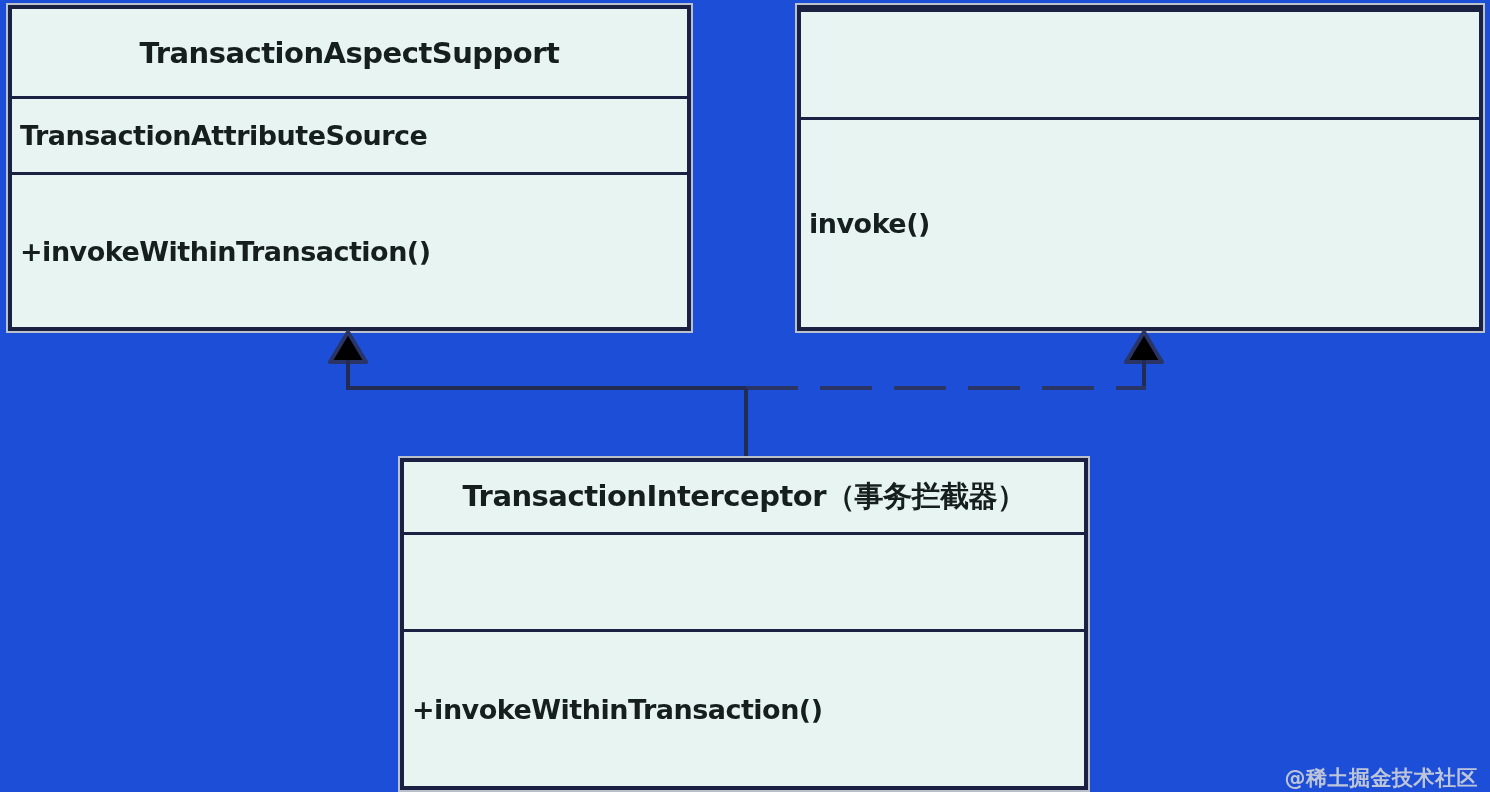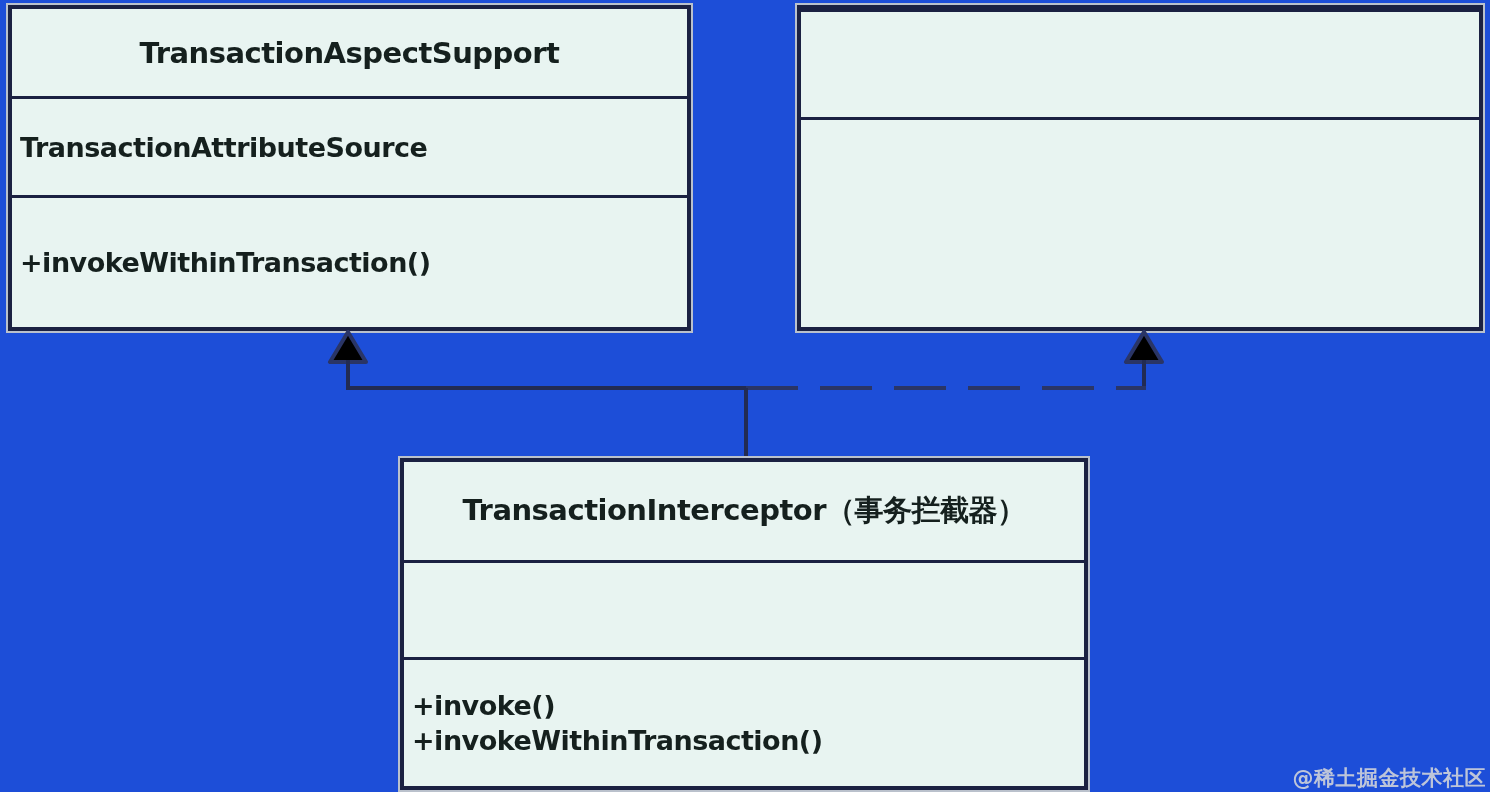--- a/index.html
+++ b/index.html
@@ -34,73 +34,75 @@
   }
   .sep { height:3px; background:#1b2142; flex:none; }
   .methods { flex:1; }
   .conn { position:absolute; background:#222b52; }
   .conn.dashed {
     background:repeating-linear-gradient(to right, #2a3566 0 52px, transparent 52px 74px);
   }
   .tri { position:absolute; width:44px; height:34px; }
   .watermark {
     position:absolute;
-    right:4px; bottom:0px;
+    right:12px; bottom:0px;
     font-size:21px; font-weight:600;
     color:#dadada; opacity:.85;
     letter-spacing:0.5px;
   }
 </style>
 </head>
 <body>
 
 <div id="stage">
 
   <div class="uml-box" style="left:8px; top:5px; width:683px; height:326px;">
     <div class="row title" style="height:87px;">TransactionAspectSupport</div>
     <div class="sep"></div>
-    <div class="row body" style="height:96px;">
+    <div class="row body" style="height:73px;">
       <div>TransactionAttributeSource</div>
     </div>
     <div class="sep"></div>
     <div class="row body methods">
       <div>+invokeWithinTransaction()</div>
     </div>
   </div>
 
   <div class="uml-box" style="left:797px; top:5px; width:686px; height:326px;">
     <div class="sep"></div>
     <div class="row body" style="height:105px;">
       <div></div>
     </div>
     <div class="sep"></div>
+    <div class="row body methods">
+      <div>invoke()</div>
+    </div>
   </div>
 
   <svg class="tri" style="left:326px; top:330px;" viewBox="0 0 44 34">
     <polygon points="22,2 4,32 40,32" fill="#000000" stroke="#2a3566" stroke-width="4" stroke-linejoin="round"></polygon>
   </svg>
   <div class="conn" style="left:346px; top:360px; width:4px; height:28px;"></div>
   <div class="conn" style="left:346px; top:386px; width:400px; height:4px;"></div>
 
   <svg class="tri" style="left:1122px; top:330px;" viewBox="0 0 44 34">
     <polygon points="22,2 4,32 40,32" fill="#000000" stroke="#2a3566" stroke-width="4" stroke-linejoin="round"></polygon>
   </svg>
   <div class="conn" style="left:1142px; top:360px; width:4px; height:28px;"></div>
   <div class="conn dashed" style="left:746px; top:386px; width:400px; height:4px;"></div>
 
   <div class="conn" style="left:744px; top:388px; width:4px; height:70px;"></div>
 
   <div class="uml-box" style="left:400px; top:458px; width:688px; height:332px;">
-    <div class="row title" style="height:98px;">TransactionInterceptor（事务拦截器）</div>
+    <div class="row title" style="height:70px;">TransactionInterceptor（事务拦截器）</div>
     <div class="sep"></div>
     <div class="row body" style="height:94px;">
       <div></div>
     </div>
     <div class="sep"></div>
     <div class="row body methods">
-      <div>+invoke()</div>
       <div>+invokeWithinTransaction()</div>
     </div>
   </div>
 
   <div class="watermark">@稀土掘金技术社区</div>
 
 </div>
 
 </body></html>

